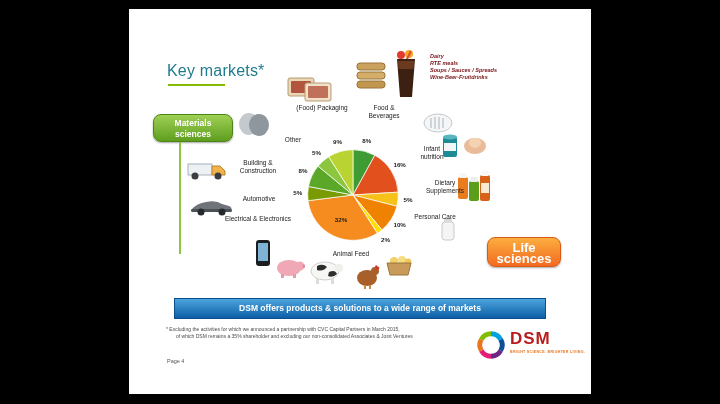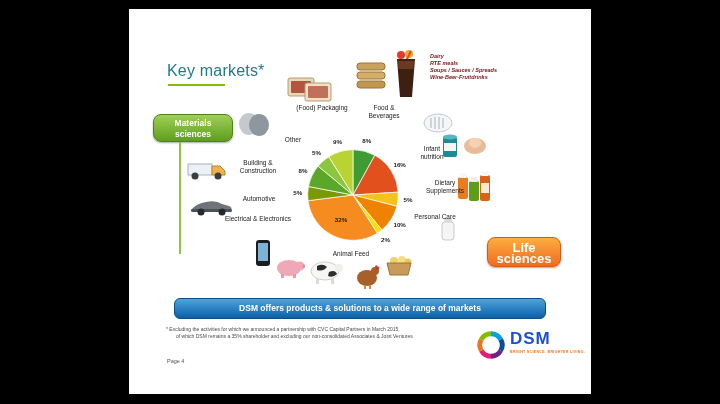--- a/index.html
+++ b/index.html
@@ -46,28 +46,28 @@
   #img-supps     { left:328px; top:160px; }
   #img-jar       { left:308px; top:207px; }
   #img-phone     { left:126px; top:230px; }
   #img-car       { left:60px;  top:188px; }
   #img-truck     { left:58px;  top:150px; }
   #img-pig       { left:146px; top:248px; }
   #img-cow       { left:180px; top:250px; }
   #img-chicken   { left:226px; top:254px; }
   #img-chicks    { left:256px; top:246px; }
 
-  #banner { left:45px; top:289px; width:372px; height:21px; border-radius:6px; background:linear-gradient(#4da4dd,#0c5fa6); border:1px solid #0a4f8c; color:#fff; font-weight:bold; font-size:8.5px; text-align:center; line-height:19px; }
+  #banner { left:45px; top:289px; width:372px; height:21px; border-radius:0; background:linear-gradient(#4da4dd,#0c5fa6); border:1px solid #0a4f8c; color:#fff; font-weight:bold; font-size:8.5px; text-align:center; line-height:19px; }
 
   #footnote { left:37px; top:317px; width:310px; font-size:5px; line-height:6.5px; color:#4a4a4a; }
   #footnote .fn2 { padding-left:10px; }
   #page-number { left:38px; top:349px; font-size:5.5px; color:#555; }
 
   #logo { left:348px; top:322px; width:112px; height:42px; }
-  #logo-text { position:absolute; left:33px; top:-2px; font-size:17px; font-weight:bold; color:#1d4ed8; letter-spacing:1px; }
+  #logo-text { position:absolute; left:33px; top:-2px; font-size:17px; font-weight:bold; color:#b91c1c; letter-spacing:1px; }
   #logo-tag { position:absolute; left:33px; top:19px; font-size:3.6px; letter-spacing:0.3px; color:#e87722; white-space:nowrap; font-weight:bold; }
 </style>
 </head>
 <body>
 
 <div id="stage">
   <div id="slide">
 
     <div class="abs" id="slide-title">Key markets*</div>
     <div class="abs" id="title-underline"></div>

